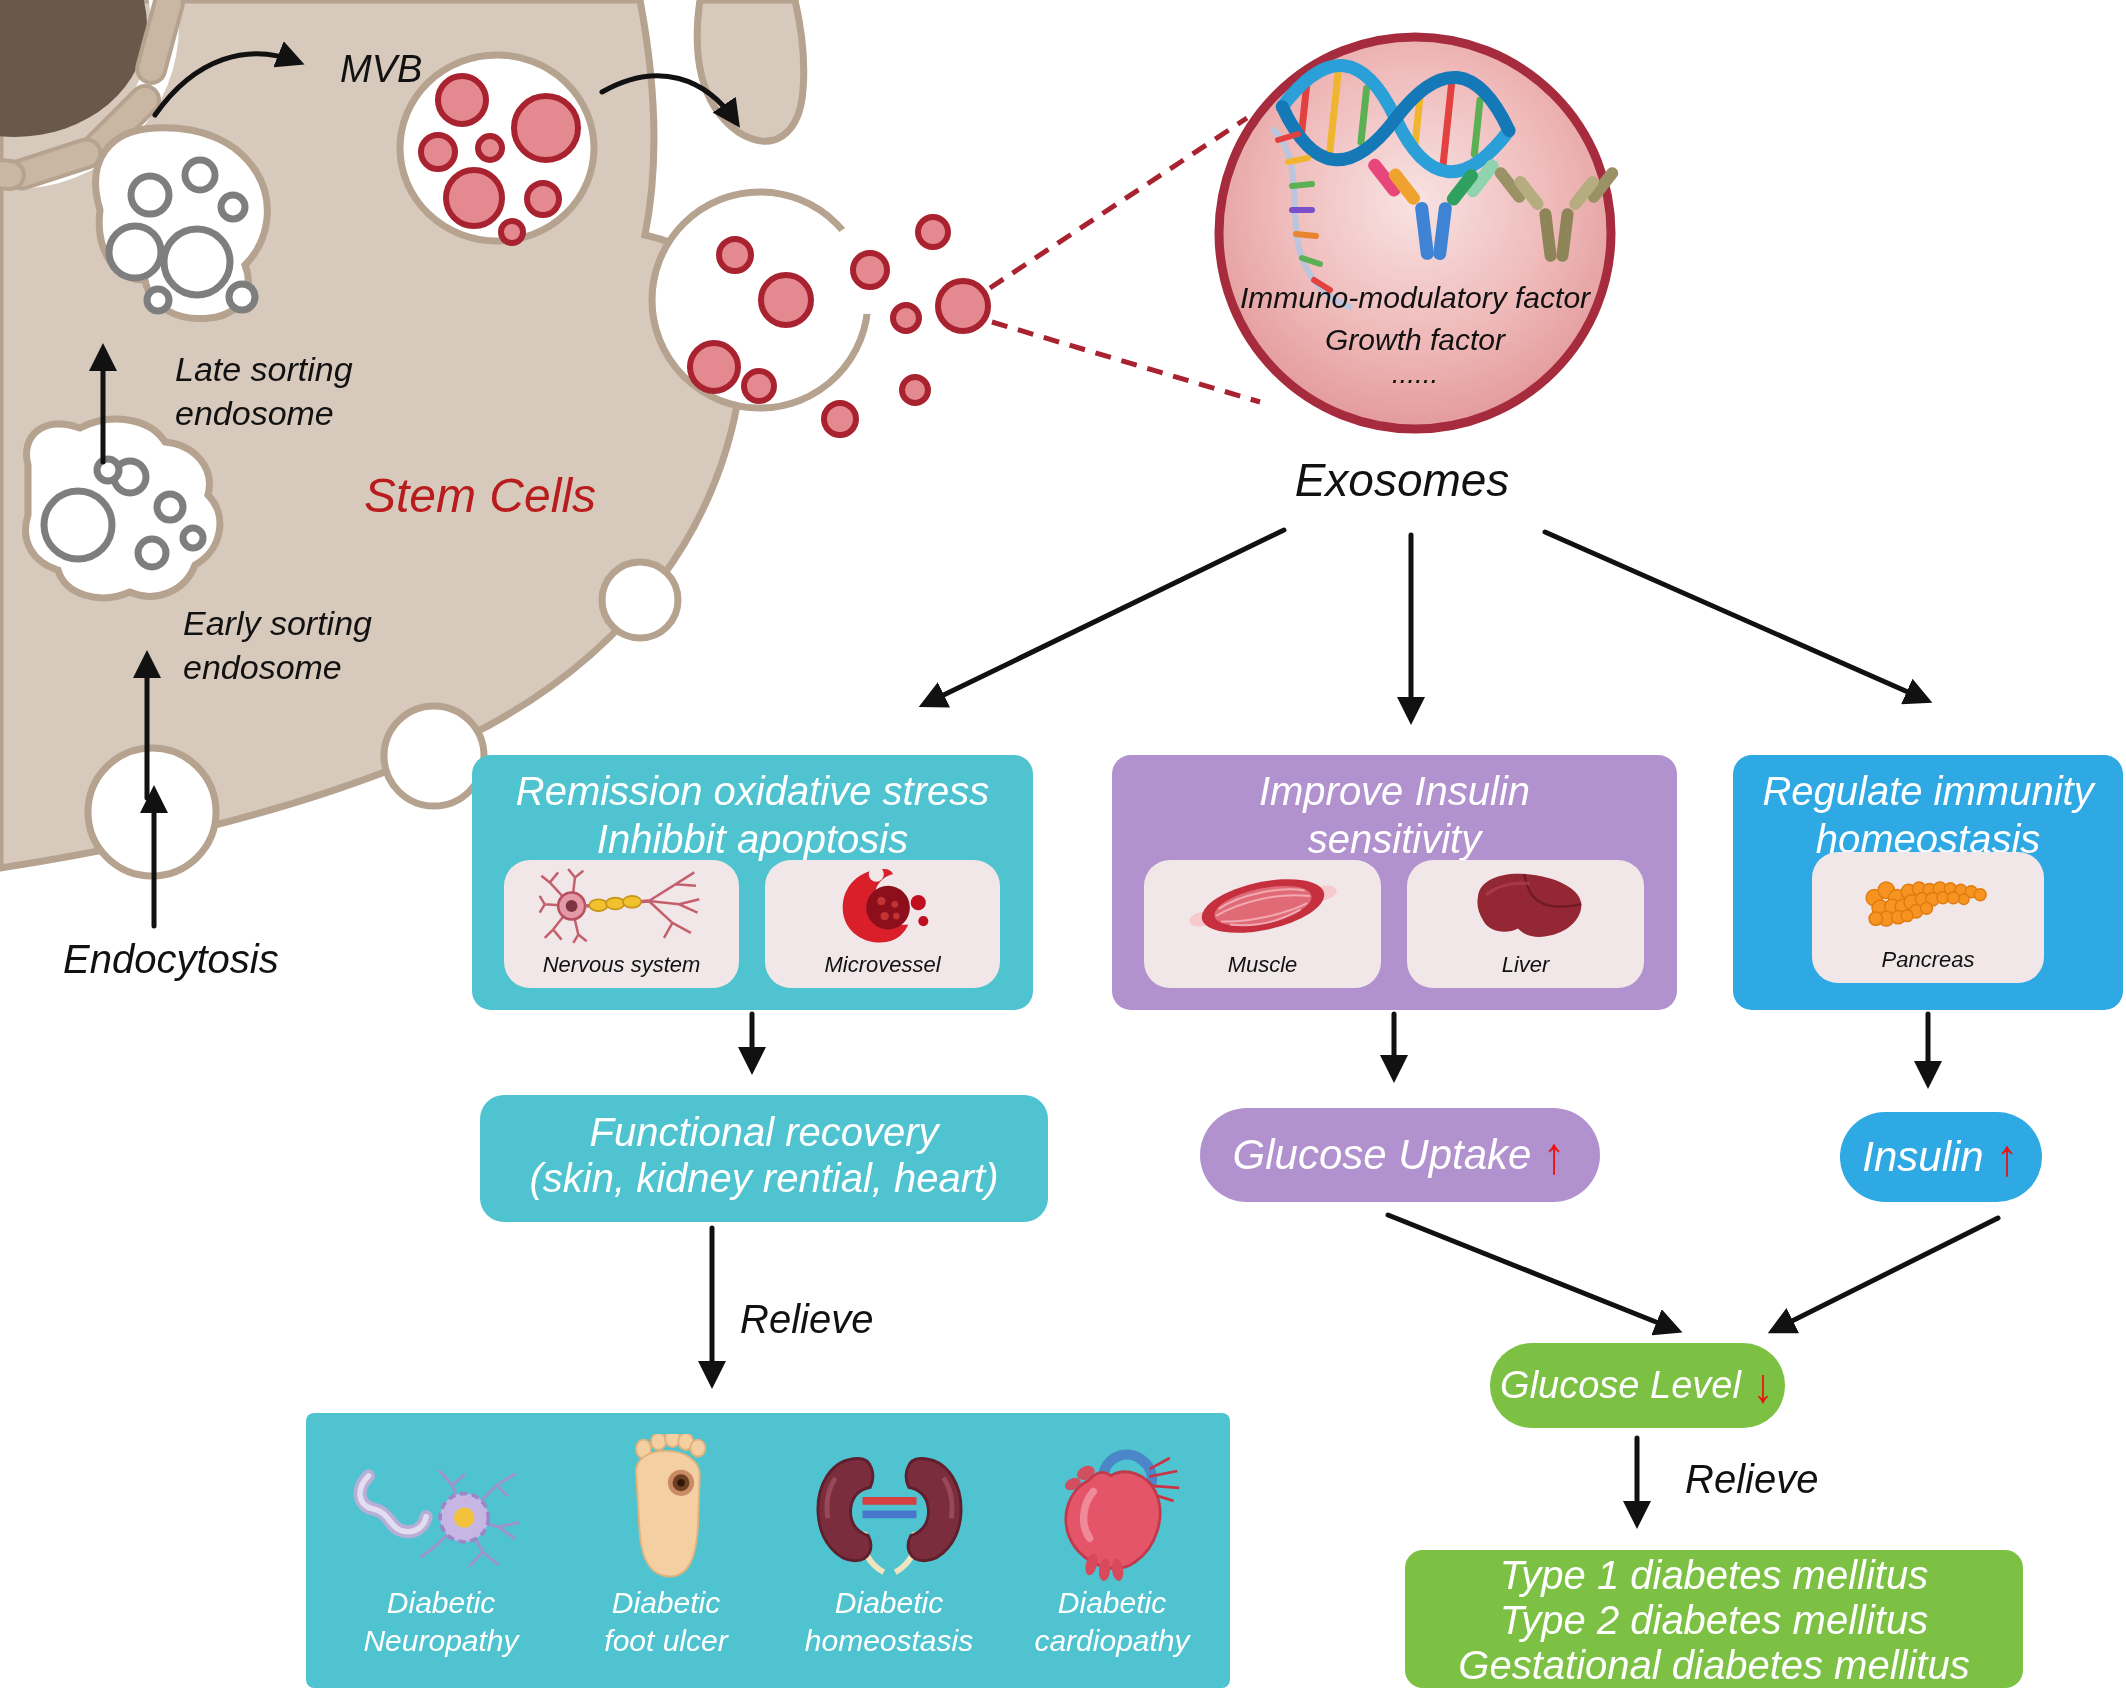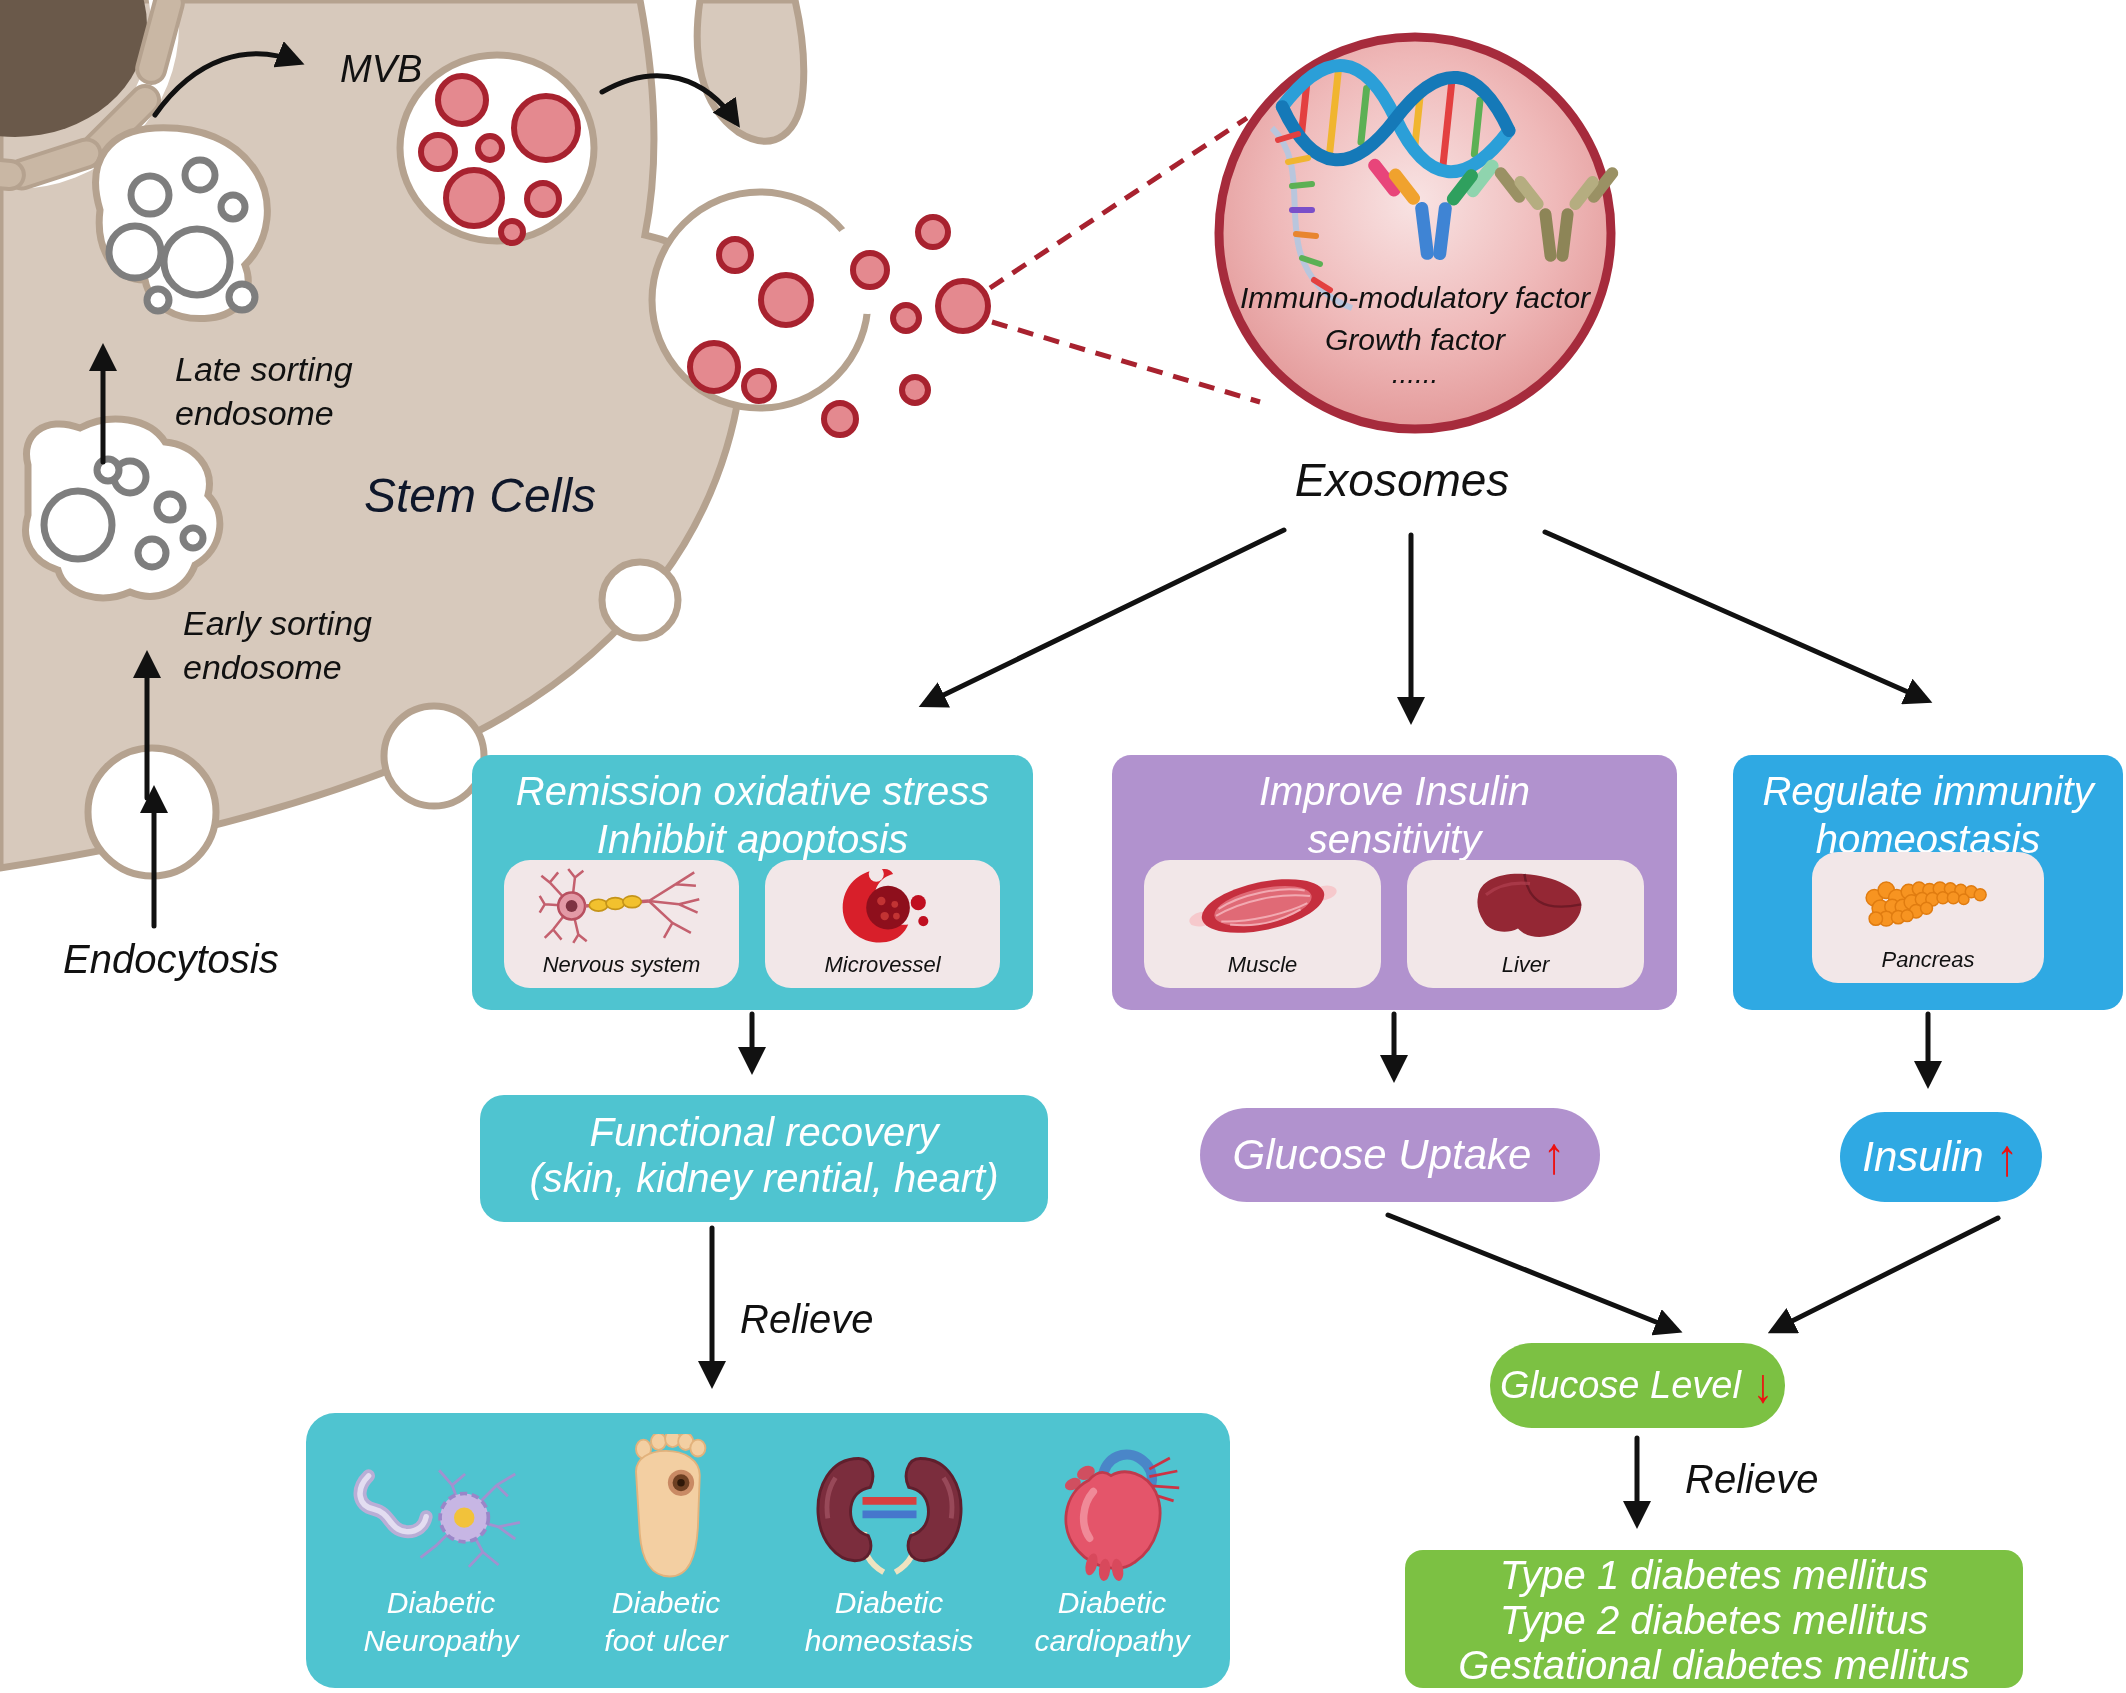--- a/index.html
+++ b/index.html
@@ -189,21 +189,21 @@
     <line x1="712" y1="1228" x2="712" y2="1382" marker-end="url(#ah)"></line>
     <line x1="1388" y1="1215" x2="1676" y2="1330" marker-end="url(#ah)"></line>
     <line x1="1998" y1="1218" x2="1774" y2="1330" marker-end="url(#ah)"></line>
     <line x1="1637" y1="1438" x2="1637" y2="1522" marker-end="url(#ah)"></line>
   </g>
 </svg>
 
   <div class="t" style="left:340px;top:48px;font-size:38px;">MVB</div>
   <div class="t" style="left:175px;top:350px;font-size:34px;">Late sorting</div>
   <div class="t" style="left:175px;top:394px;font-size:34px;">endosome</div>
-  <div class="t" style="left:364px;top:468px;font-size:48px;color:#0f172a;">Stem Cells</div>
+  <div class="t" style="left:364px;top:468px;font-size:48px;color:#b91c1c;">Stem Cells</div>
   <div class="t" style="left:183px;top:604px;font-size:34px;">Early sorting</div>
   <div class="t" style="left:183px;top:648px;font-size:34px;">endosome</div>
   <div class="t" style="left:63px;top:936px;font-size:40px;">Endocytosis</div>
 
   <div class="t ctr" style="left:1415px;top:298px;font-size:30px;">Immuno-modulatory factor</div>
   <div class="t ctr" style="left:1415px;top:340px;font-size:30px;">Growth factor</div>
   <div class="t ctr" style="left:1415px;top:374px;font-size:28px;">......</div>
   <div class="t ctr" style="left:1402px;top:480px;font-size:46px;">Exosomes</div>
 
   <div class="box" style="left:472px;top:755px;width:561px;height:255px;background:#4FC4D0;">
@@ -329,21 +329,21 @@
     </div>
   </div>
 
   <div class="box" style="left:480px;top:1095px;width:568px;height:127px;background:#4FC4D0;border-radius:24px;">
     <div class="title" style="font-size:40px;line-height:46px;margin-top:14px;">Functional recovery</div>
     <div class="title" style="font-size:40px;line-height:46px;margin-top:0;">(skin, kidney rential, heart)</div>
   </div>
 
   <div class="t" style="left:740px;top:1296px;font-size:40px;">Relieve</div>
 
-  <div class="box" style="left:306px;top:1413px;width:924px;height:275px;background:#4FC4D0;border-radius:29px;">
+  <div class="box" style="left:306px;top:1413px;width:924px;height:275px;background:#4FC4D0;border-radius:8px;">
     <div class="col" style="left:25px;">
       <div class="icon">
         <svg width="190" height="130" viewBox="0 0 200 140">
           <path d="M22,30 C8,44 10,62 28,66 C46,70 44,88 62,90 C74,91 82,84 84,74" fill="none" stroke="#B9AED6" stroke-width="14" stroke-linecap="round"></path>
           <path d="M22,30 C8,44 10,62 28,66 C46,70 44,88 62,90 C74,91 82,84 84,74" fill="none" stroke="#E3DDF1" stroke-width="6" stroke-linecap="round"></path>
           <g stroke="#A291CF" stroke-width="3" fill="none">
             <path d="M125,75 L160,40 M160,40 L180,28 M160,40 L172,52"></path>
             <path d="M125,75 L162,85 M162,85 L185,80 M162,85 L180,98"></path>
             <path d="M125,75 L145,112 M145,112 L162,126 M145,112 L130,128"></path>
             <path d="M125,75 L112,40 M112,40 L98,24 M112,40 L126,28"></path>

